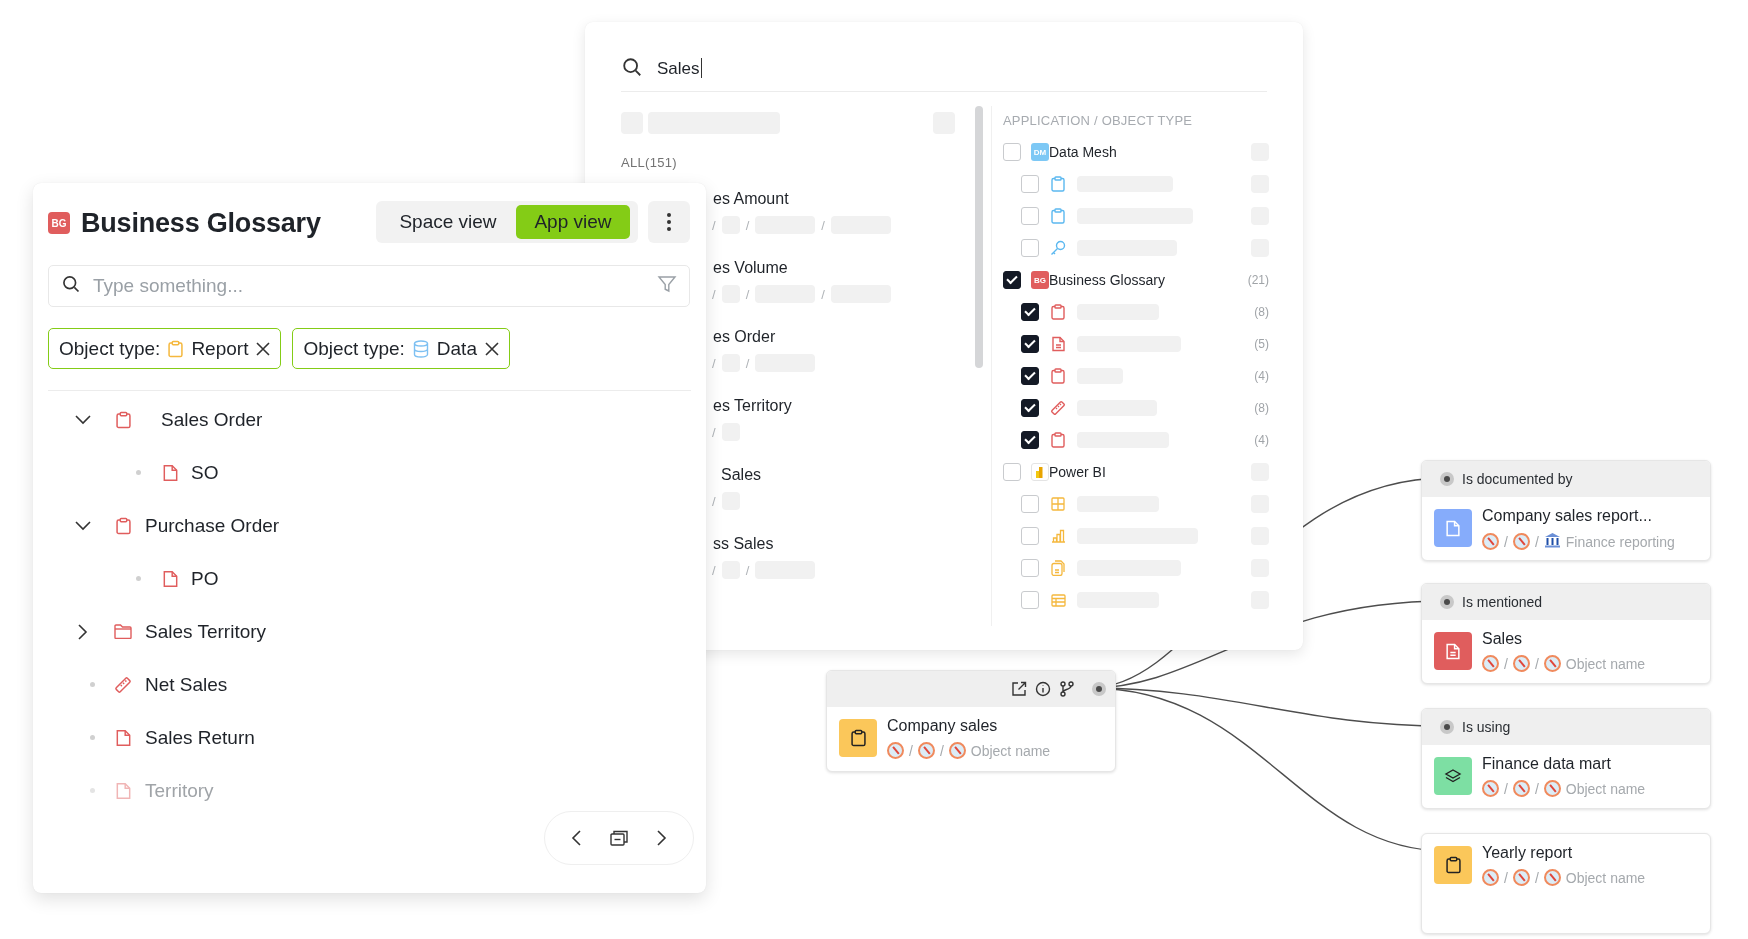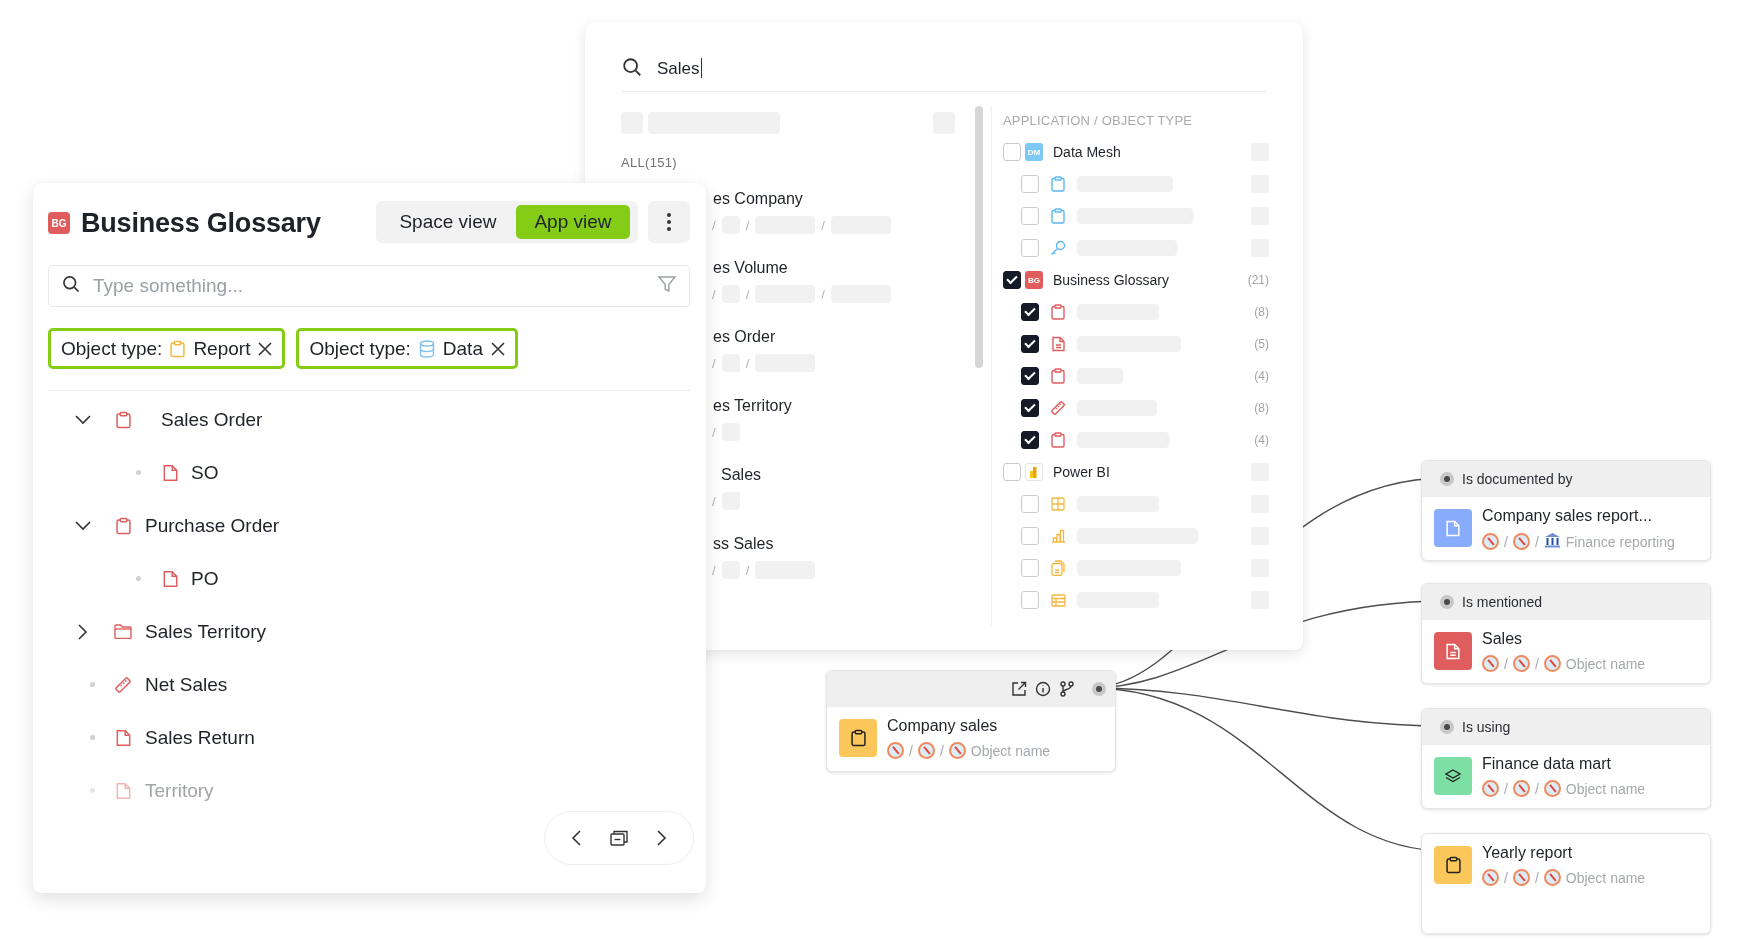--- a/index.html
+++ b/index.html
@@ -26,22 +26,22 @@
   .scrollbar { position: absolute; left: 390px; top: 84px; width: 8px; height: 262px; background: #d5d6d8; border-radius: 4px; }
   .sp-divider { position: absolute; left: 406px; top: 84px; width: 1px; height: 520px; background: #f0f0f0; }
   .sp-right { position: absolute; left: 418px; top: 84px; width: 272px; }
   .sp-right-hdr { font-size: 13px; color: #a7abb0; letter-spacing: .2px; height: 30px; line-height: 30px; }
   .facet { height: 32px; display: flex; align-items: center; position: relative; }
   .facet.child { padding-left: 18px; }
   .cb { width: 18px; height: 18px; border: 1.5px solid #c9cbce; border-radius: 3px; flex: none; display: flex; align-items: center; justify-content: center; }
   .cb.checked { background: #141a26; border-color: #141a26; }
   .cb.checked::after { content: ""; width: 8px; height: 4px; border-left: 2px solid #fff; border-bottom: 2px solid #fff; transform: rotate(-45deg) translate(1px,-1px); }
   .facet .ico { width: 18px; height: 18px; margin-left: 10px; flex: none; display: flex; align-items: center; justify-content: center; }
-  .app-badge { width: 18px; height: 18px; border-radius: 3px; font-size: 8px; color: #fff; font-weight: bold; display: flex; align-items: center; justify-content: center; margin-left: 4px; }
-  .facet-label { margin-left: 10px; font-size: 14px; color: #1f2329; }
+  .app-badge { width: 18px; height: 18px; border-radius: 3px; font-size: 8px; color: #fff; font-weight: bold; display: flex; align-items: center; justify-content: center; margin-left: 10px; }
+  .facet-label { font-size: 14px; color: #1f2329; }
   .facet .count { position: absolute; right: 6px; font-size: 12px; color: #a0a4a8; }
   .facet .count-skel { position: absolute; right: 6px; width: 18px; height: 18px; }
 
   
   .left-panel {
     position: absolute; left: 33px; top: 183px; width: 673px; height: 710px;
     background: #fff; border-radius: 8px;
     box-shadow: 0 6px 18px rgba(0,0,0,0.12), 0 0 1px rgba(0,0,0,0.10);
   }
   .lp-header { position: absolute; left: 15px; top: 18px; right: 15px; height: 44px; display: flex; align-items: center; }
@@ -50,21 +50,21 @@
   .view-toggle { position: absolute; left: 328px; top: 0; width: 262px; height: 42px; background: #f2f2f2; border-radius: 6px; display: flex; align-items: center; padding: 4px; }
   .view-btn { height: 34px; font-size: 19px; color: #1f2329; display: flex; align-items: center; justify-content: center; border-radius: 5px; cursor: pointer; }
   .view-btn.space { width: 136px; }
   .view-btn.app { width: 114px; background: #84cc16; }
   .more-btn { position: absolute; left: 600px; top: 0; width: 42px; height: 42px; background: #f2f2f2; border-radius: 6px; display: flex; flex-direction: column; align-items: center; justify-content: center; gap: 3px; }
   .more-btn i { width: 4px; height: 4px; background: #333; border-radius: 50%; display: block; }
   .lp-search { position: absolute; left: 15px; top: 82px; width: 642px; height: 42px; border: 1px solid #e8e8e8; border-radius: 5px; display: flex; align-items: center; padding: 0 12px; }
   .lp-search input { border: none; outline: none; flex: 1; margin-left: 12px; font-size: 19px; color: #1f2329; font-family: "Liberation Sans", sans-serif; background: transparent; }
   .lp-search input::placeholder { color: #9aa0a6; }
   .chips { position: absolute; left: 15px; top: 145px; display: flex; gap: 11px; }
-  .chip { height: 41px; border: 3px solid #84cc16; border-radius: 5px; display: flex; align-items: center; padding: 0 10px; font-size: 19px; color: #1f2329; }
+  .chip { height: 41px; border: 1px solid #84cc16; border-radius: 5px; display: flex; align-items: center; padding: 0 10px; font-size: 19px; color: #1f2329; }
   .chip .chip-ico { margin: 0 8px 0 8px; display: flex; }
   .chip .chip-x { margin-left: 8px; display: flex; cursor: pointer; }
   .lp-divider { position: absolute; left: 15px; right: 15px; top: 207px; height: 1px; background: #ececec; }
   .tree { position: absolute; left: 15px; top: 210px; width: 640px; }
   .tree-row { height: 53px; display: flex; align-items: center; position: relative; }
   .tree-row .exp { width: 20px; height: 20px; display: flex; align-items: center; justify-content: center; position: absolute; }
   .tree-row .dot { width: 5px; height: 5px; border-radius: 50%; background: #d0d0d0; position: absolute; }
   .tree-row .t-ico { position: absolute; width: 20px; height: 20px; display: flex; align-items: center; justify-content: center; }
   .tree-row .t-label { position: absolute; font-size: 19px; color: #1f2329; }
   .tree-row.muted .t-label { color: #a0a4a8; }
@@ -113,21 +113,21 @@
 
   <div class="sp-left">
     <span class="skel" style="width:22px;height:22px;position:absolute;left:0;top:0"></span>
     <span class="skel" style="width:132px;height:22px;position:absolute;left:27px;top:0"></span>
     <span class="skel" style="width:22px;height:22px;position:absolute;left:312px;top:0"></span>
   </div>
   <div class="sp-all">ALL(151)</div>
 
   <div class="sp-results">
     <div class="res-item">
-      <span class="res-title" style="left:92px">es Company</span>
+      <span class="res-title" style="left:92px">es Amount</span>
       <div class="res-path" style="left:0">
         <span class="skel" style="width:85px;height:18px"></span>/<span class="skel" style="width:18px;height:18px"></span>/<span class="skel" style="width:60px;height:18px"></span>/<span class="skel" style="width:60px;height:18px"></span>
       </div>
     </div>
     <div class="res-item">
       <span class="res-title" style="left:92px">es Volume</span>
       <div class="res-path">
         <span class="skel" style="width:85px;height:18px"></span>/<span class="skel" style="width:18px;height:18px"></span>/<span class="skel" style="width:60px;height:18px"></span>/<span class="skel" style="width:60px;height:18px"></span>
       </div>
     </div>

